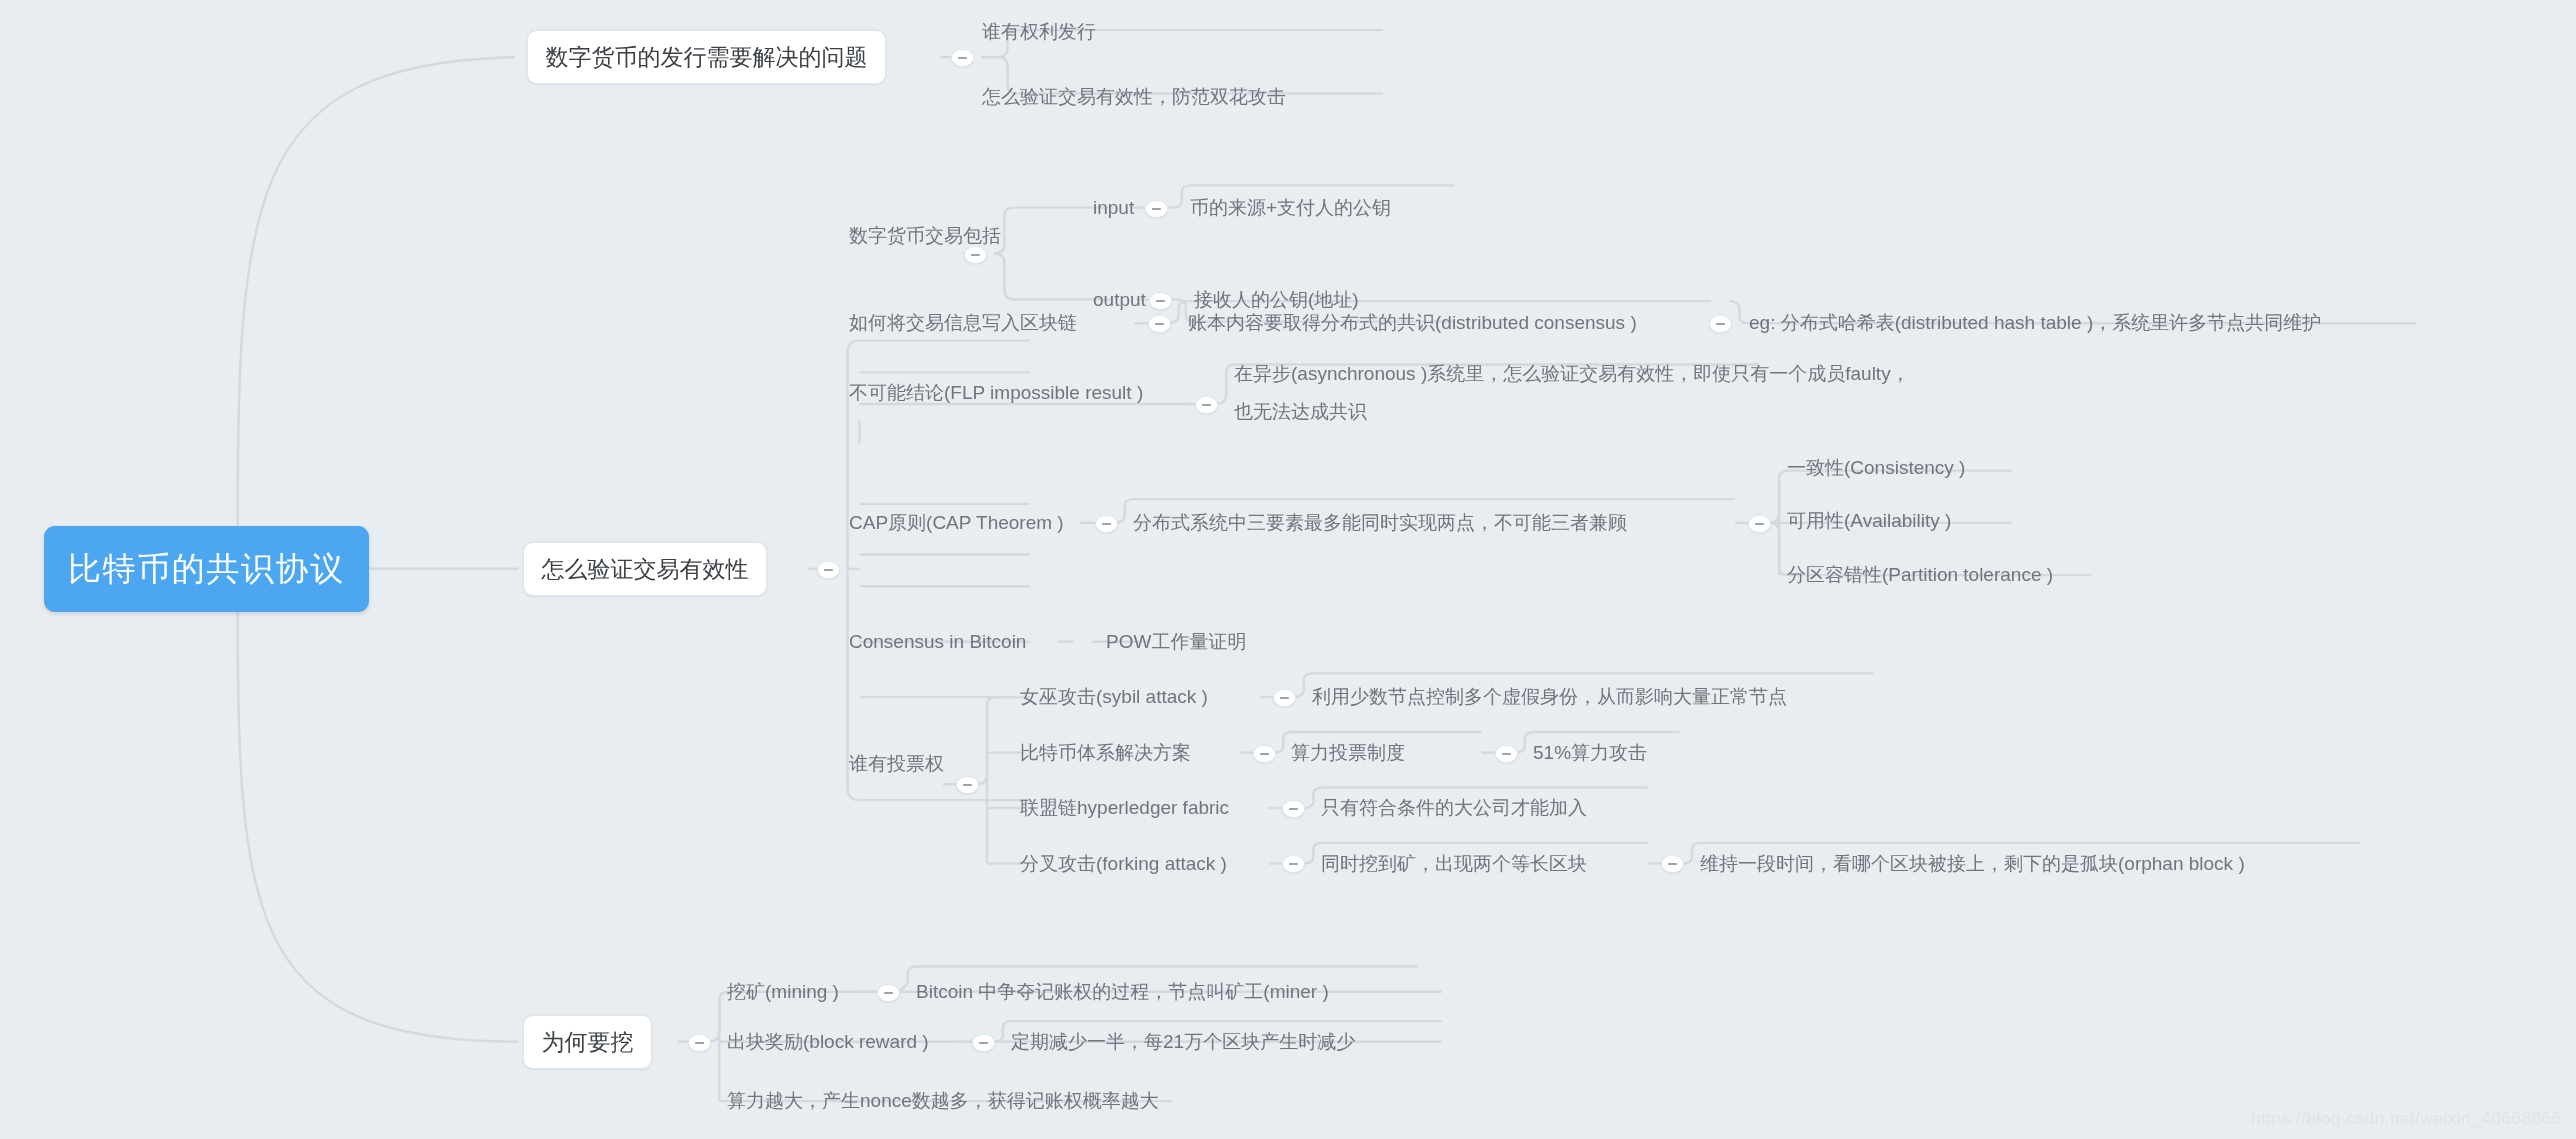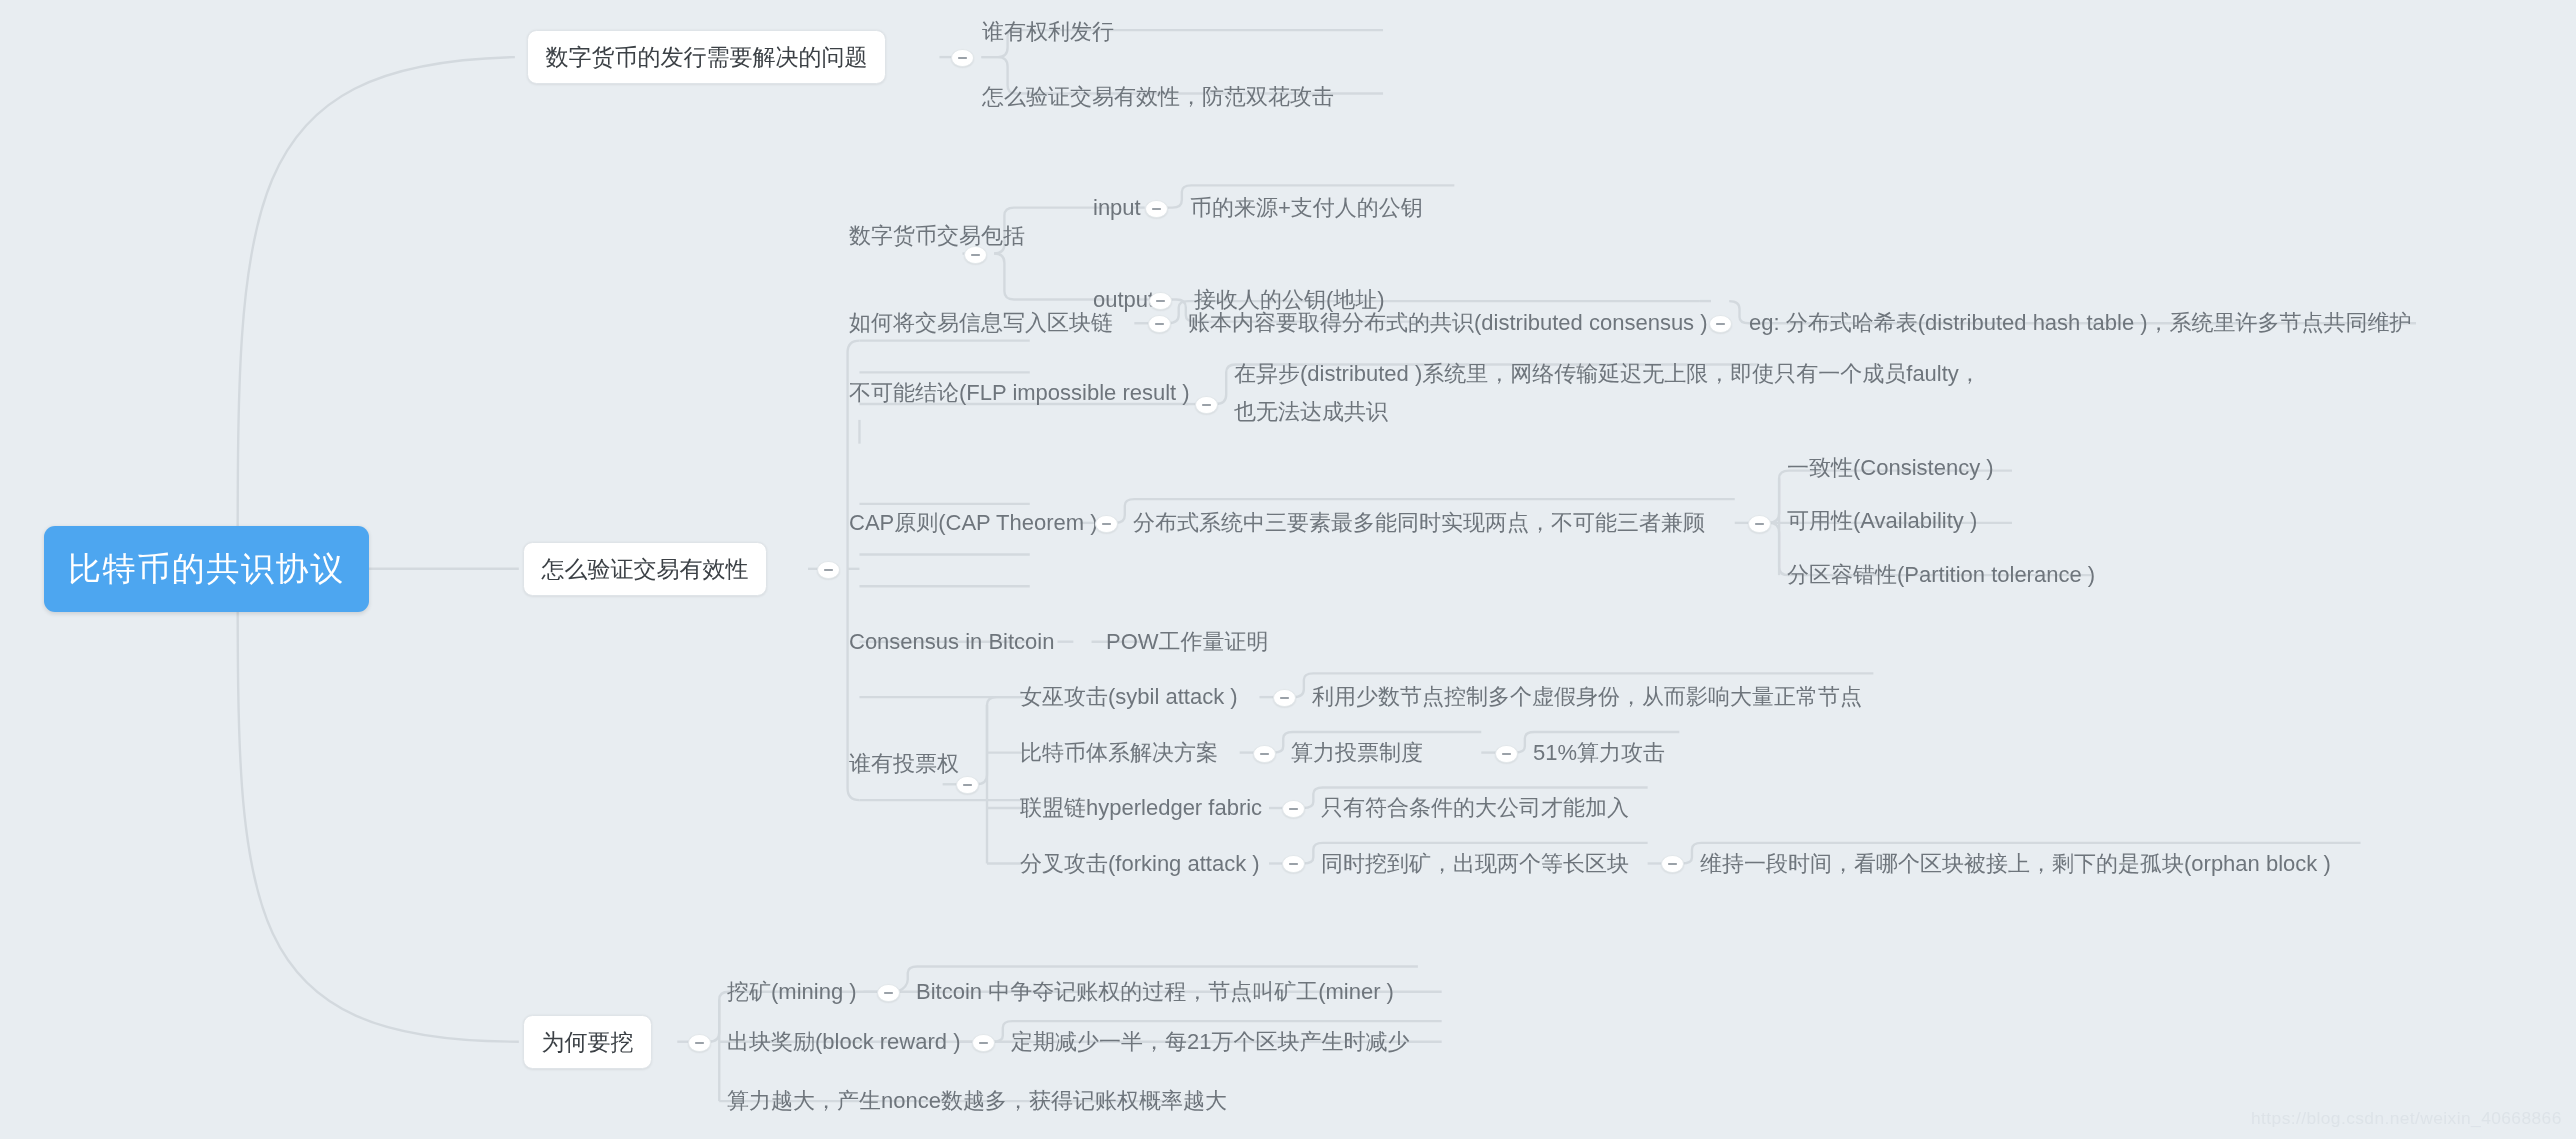--- a/index.html
+++ b/index.html
@@ -17,21 +17,21 @@
 
   .root{
     background:#4da6f0;color:#ffffff;border-radius:11px;
     font-size:33px;padding:0 24px;letter-spacing:1.6px;
     box-shadow:0 1.6px 4px rgba(0,0,0,.12);
   }
   .boxed{
     background:#ffffff;color:#3b4045;border:0.8px solid #dfe4e8;border-radius:9.5px;
     font-size:23px;padding:0 17.4px;box-shadow:0 0.8px 2.4px rgba(0,0,0,.07);
   }
-  .plain{color:#6e757c;font-size:22px;}
+  .plain{color:#6e757c;font-size:19px;}
 
   
   .toggle{
     position:absolute;width:20.6px;height:16px;border-radius:50%;
     background:#ffffff;border:0.8px solid #e2e7ea;
     display:flex;align-items:center;justify-content:center;
     box-shadow:0 0.8px 1.6px rgba(0,0,0,.08);z-index:5;
   }
   .toggle i{display:block;width:8.7px;height:2.4px;background:#9aa1a8;border-radius:0.8px;}
 
@@ -203,21 +203,21 @@
     <span>eg: 分布式哈希表(distributed hash table )，系统里许多节点共同维护</span>
   </div>
 
   <div class="node plain" style="left:849px;top:377px;height:32px;">
     <span>不可能结论(FLP impossible result )</span>
   </div>
   <div class="toggle" style="left:1195px;top:396px;">
     <i></i>
   </div>
   <div class="node plain" style="left:1234px;top:358px;height:32px;">
-    <span>在异步(distributed )系统里，网络传输延迟无上限，即使只有一个成员faulty，</span>
+    <span>在异步(asynchronous )系统里，怎么验证交易有效性，即使只有一个成员faulty，</span>
   </div>
   <div class="node plain" style="left:1234px;top:396px;height:32px;">
     <span>也无法达成共识</span>
   </div>
 
   <div class="node plain" style="left:849px;top:507px;height:32px;">
     <span>CAP原则(CAP Theorem )</span>
   </div>
   <div class="toggle" style="left:1095px;top:515px;">
     <i></i>

